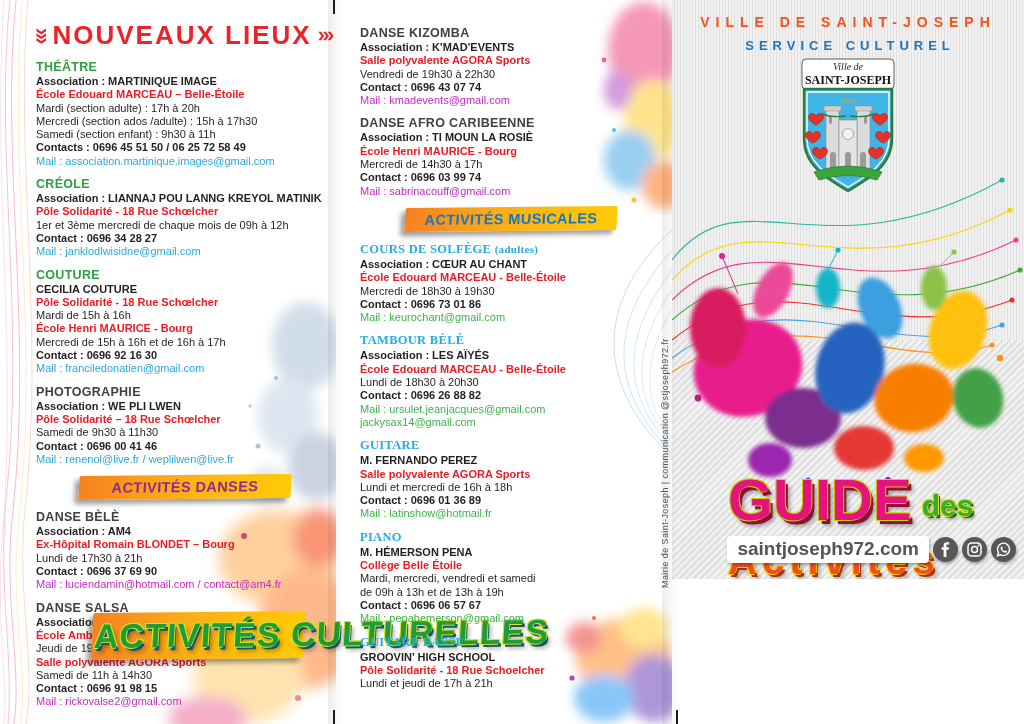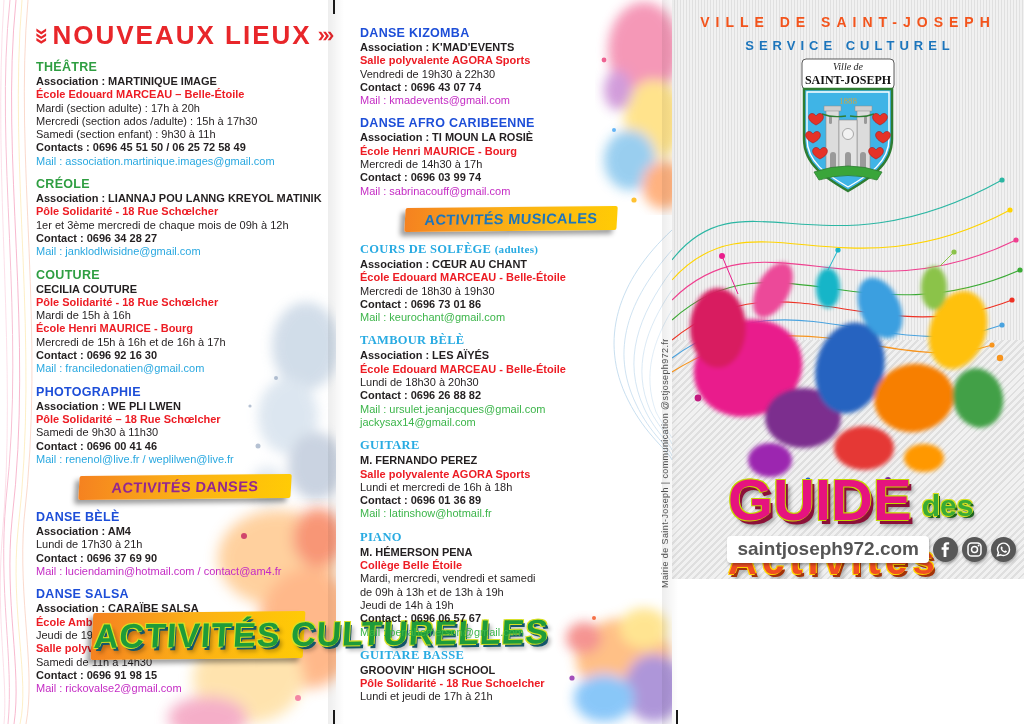--- a/index.html
+++ b/index.html
@@ -26,21 +26,21 @@
           font-weight:bold;font-size:14.5px;letter-spacing:.4px;border-radius:2px;
           background:linear-gradient(90deg,#f58220 0%,#fbae17 45%,#ffcb05 100%);
           box-shadow:-4px 4px 5px rgba(0,0,0,.38);transform:skewX(-4deg) rotate(-.6deg);}
   .banner.culturelles{color:#1e9b3a;}
   .banner.danses{color:#93278f;}
   .banner.musicales{color:#1c75bc;}
 
   .sec{margin-bottom:9px;}
   .sec-title{font-weight:bold;font-size:12.5px;letter-spacing:.3px;margin-bottom:1px;}
   .t-green{color:#2e9e41;}
-  .t-orange{color:#1d4ed8;}
+  .t-orange{color:#404040;}
   .t-blue{color:#29abe2;font-family:Liberation Serif, serif;}
   .suffix{color:#29abe2;font-weight:bold;font-size:11px;}
   .ln{font-size:11px;line-height:13.3px;color:#231f20;}
   .ln.b{font-weight:bold;}
   .ln.red{color:#ed1c24;font-weight:bold;}
   .ln.mail-blue{color:#29a8e0;}
   .ln.mail-magenta{color:#c42bc4;}
   .ln.mail-green{color:#3cb54a;}
 
   
@@ -241,20 +241,21 @@
           <div class="ln b">Association : WE PLI LWEN</div>
           <div class="ln red">Pôle Solidarité – 18 Rue Schœlcher</div>
           <div class="ln">Samedi de 9h30 à 11h30</div>
           <div class="ln b">Contact : 0696 00 41 46</div>
           <div class="ln mail-blue">Mail : renenol@live.fr / weplilwen@live.fr</div>
         </div>
         <div class="banner danses">ACTIVITÉS DANSES</div>
         <div class="sec">
           <div class="sec-title t-orange"><span>DANSE BÈLÈ</span></div>
           <div class="ln b">Association : AM4</div>
+          <div class="ln red">Ex-Hôpital Romain BLONDET – Bourg</div>
           <div class="ln">Lundi de 17h30 à 21h</div>
           <div class="ln b">Contact : 0696 37 69 90</div>
           <div class="ln mail-magenta">Mail : luciendamin@hotmail.com / contact@am4.fr</div>
         </div>
         <div class="sec">
           <div class="sec-title t-orange"><span>DANSE SALSA</span></div>
           <div class="ln b">Association : CARAÏBE SALSA</div>
           <div class="ln red">École Ambroise PALIX - Gondeau</div>
           <div class="ln">Jeudi de 19h à 21h</div>
           <div class="ln red">Salle polyvalente AGORA Sports</div>
@@ -308,21 +309,20 @@
           <div class="ln">Lundi et mercredi de 16h à 18h</div>
           <div class="ln b">Contact : 0696 01 36 89</div>
           <div class="ln mail-green">Mail : latinshow@hotmail.fr</div>
         </div>
         <div class="sec">
           <div class="sec-title t-blue"><span>PIANO</span></div>
           <div class="ln b">M. HÉMERSON PENA</div>
           <div class="ln red">Collège Belle Étoile</div>
           <div class="ln">Mardi, mercredi, vendredi et samedi</div>
           <div class="ln">de 09h à 13h et de 13h à 19h</div>
-          <div class="ln">Jeudi de 14h à 19h</div>
           <div class="ln b">Contact : 0696 06 57 67</div>
           <div class="ln mail-green">Mail : penahemerson@gmail.com</div>
         </div>
         <div class="sec">
           <div class="sec-title t-blue"><span>GUITARE BASSE</span></div>
           <div class="ln b">GROOVIN' HIGH SCHOOL</div>
           <div class="ln red">Pôle Solidarité - 18 Rue Schoelcher</div>
           <div class="ln">Lundi et jeudi de 17h à 21h</div>
         </div>
       </div>

